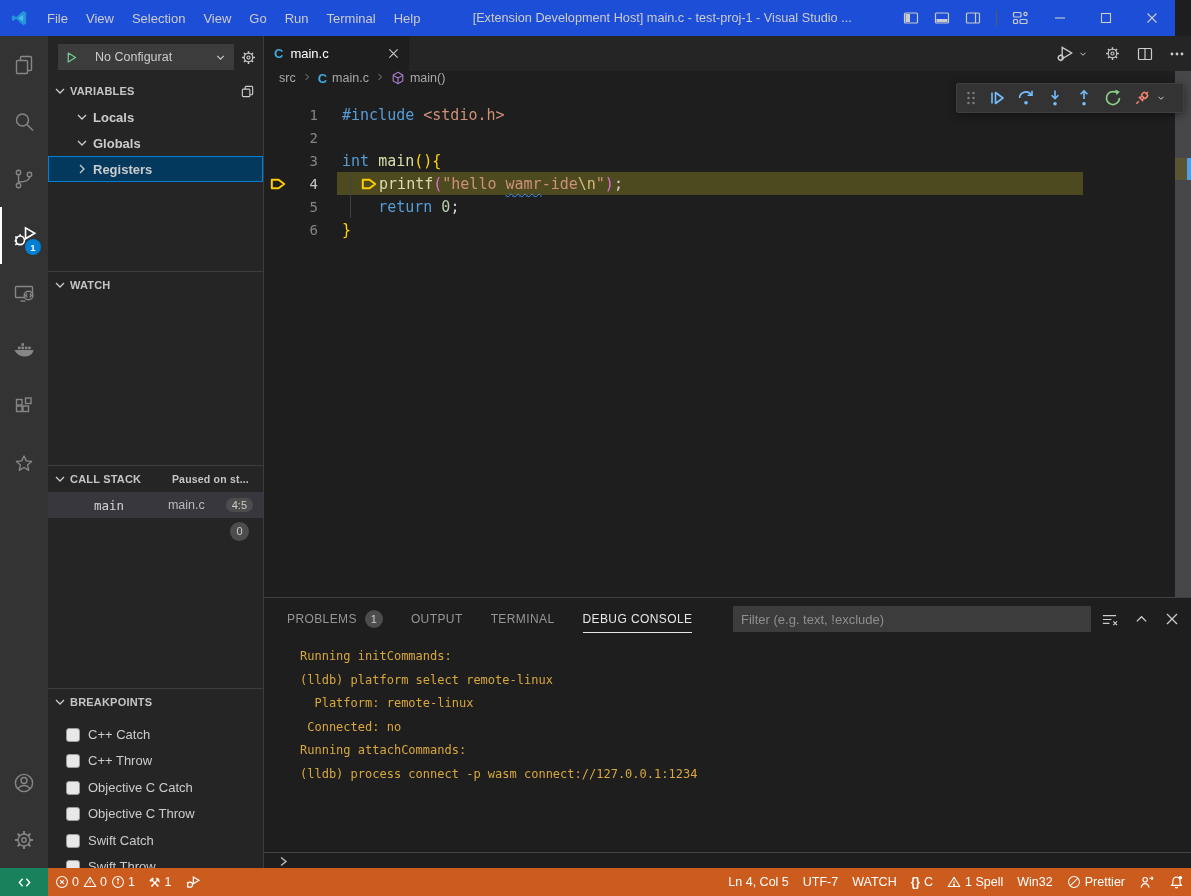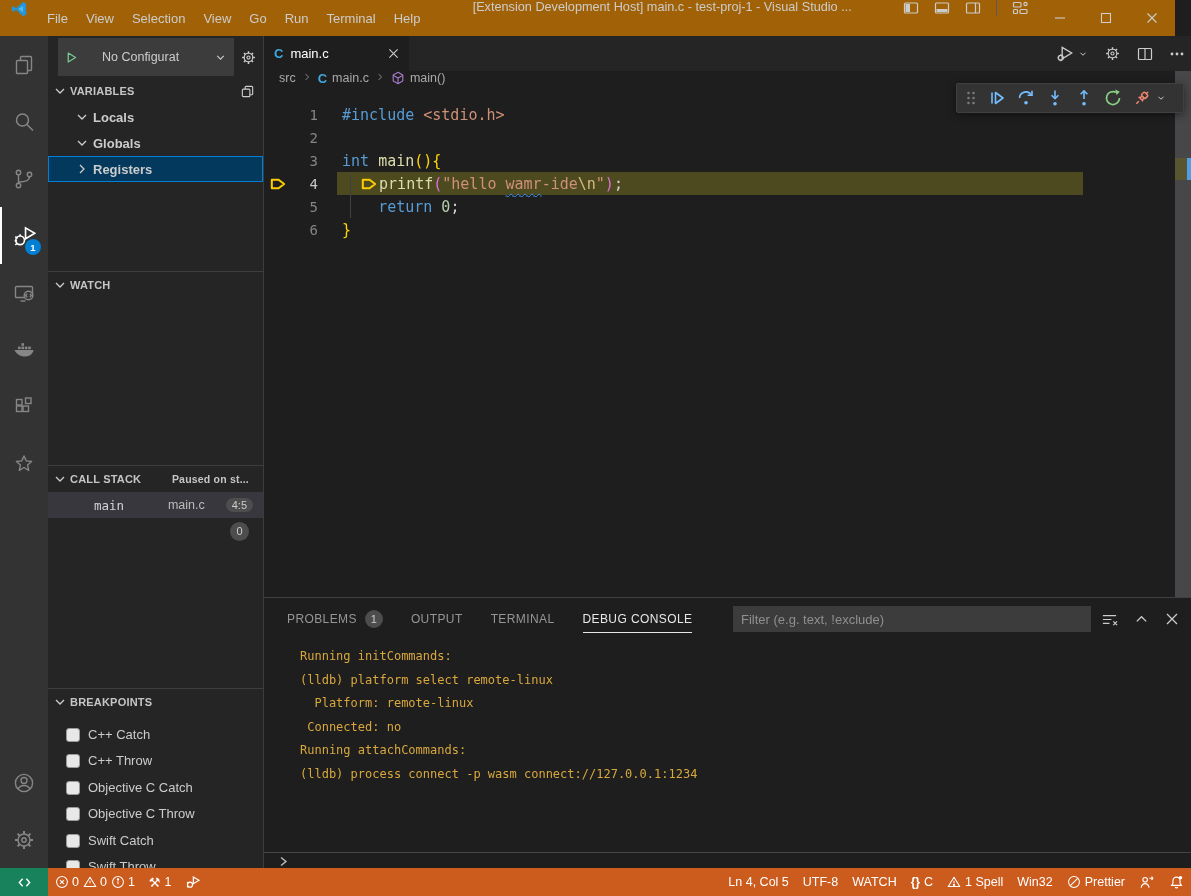--- a/index.html
+++ b/index.html
@@ -1,38 +1,38 @@
 <!DOCTYPE html>
 <html><head>
 <meta charset="utf-8">
 <style>
 *{margin:0;padding:0;box-sizing:border-box}
 html,body{width:1191px;height:896px;background:#1e1e1e;overflow:hidden}
 #app{position:relative;width:1191px;height:896px;font-family:"Liberation Sans",sans-serif;color:#ccc;font-size:13px}
 svg{display:block}
 
-.titlebar{position:absolute;top:0;left:0;right:16px;height:36px;background:#a16207;display:flex;align-items:flex-start;z-index:60}
+.titlebar{position:absolute;top:0;left:0;right:16px;height:36px;background:#1d4ed8;display:flex;align-items:center;z-index:60}
 .vscode-logo{margin:0 10px}
 .menubar{display:flex;align-items:center;height:100%}
 .menu-item{padding:0 9px;font-size:13px;color:#ccc}
 .win-title{flex:1;text-align:center;font-size:12.7px;color:#ccc;white-space:nowrap;overflow:hidden}
 .layout-icons{display:flex;align-items:center;gap:15px;margin:0 8px;color:#ccc}
 .lay-sep{width:1px;height:16px;background:#5a5a5a}
 .win-controls{display:flex;height:100%}
 .win-btn{width:46px;display:flex;align-items:center;justify-content:center;color:#ccc}
 
 .activitybar{position:absolute;top:36px;left:0;width:48px;bottom:28px;background:#333333;display:flex;flex-direction:column}
 .ab-item{position:relative;width:48px;height:57px;display:flex;align-items:center;justify-content:center;color:#868686}
 .ab-item.active{color:#fff;border-left:2px solid #fff}
 .ab-badge{position:absolute;right:7px;bottom:9px;min-width:16px;height:16px;border-radius:50%;background:#007fd4;color:#fff;font-size:9.5px;display:flex;align-items:center;justify-content:center;font-weight:bold}
 .ab-bottom{margin-top:auto;display:flex;flex-direction:column}
 
 .sidebar{position:absolute;top:36px;left:48px;width:216px;bottom:28px;background:#252526;border-right:1px solid #3c3c3c;overflow:hidden}
 .config-row{height:42px;display:flex;align-items:center;padding:0 6px 0 10px;gap:6px}
-.config-dropdown{flex:1;height:38px;background:#3c3c3c;display:flex;align-items:center;gap:24px;padding:0 7px;font-size:12.5px;color:#ccc}
+.config-dropdown{flex:1;height:26px;background:#3c3c3c;display:flex;align-items:center;gap:17px;padding:0 7px;font-size:12.5px;color:#ccc}
 .config-dropdown .lbl{flex:1;white-space:nowrap;overflow:hidden}
 .sec{position:absolute;left:0;right:0}
 .sec-header{height:26px;display:flex;align-items:center;gap:2px;padding:0 8px 0 4px;font-size:11px;font-weight:bold;color:#c5c5c5;letter-spacing:.2px}
 .sec-header .sp{flex:1}
 .tree-row{height:26px;display:flex;align-items:center;gap:3px;padding-left:26px;font-size:13px;color:#ccc}
 .tree-row.sel{background:#04395e;outline:1px solid #007fd4;outline-offset:-1px;font-weight:bold}
 .tree-row b{font-weight:bold}
 .cs-status{margin-left:auto;font-size:10.5px;font-weight:bold;color:#c5c5c5;padding-right:6px}
 .frame-row{height:26px;display:flex;align-items:center;background:#37373d;padding:0 10px 0 46px;font-size:13px}
 .frame-row .fname{font-family:"DejaVu Sans Mono",monospace;font-size:12.5px;color:#d4d4d4}
@@ -674,21 +674,21 @@
         <span>
           <svg width="16" height="16" viewBox="0 0 24 24" fill="none" stroke="#fff" stroke-width="1.8">
             <path d="M12.5 4.5L21 9.5l-8.5 5z"></path>
             <circle cx="7.5" cy="16" r="3.8"></circle>
             <path d="M3 12.5l2.2 1.6M3 20l2.2-1.6"></path>
           </svg>
         </span>
       </div>
     <div class="sb-right">
       <div class="sb-item">Ln 4, Col 5</div>
-      <div class="sb-item">UTF-8</div>
+      <div class="sb-item">UTF-7</div>
       <div class="sb-item">WATCH</div>
       <div class="sb-item">
           <span class="braces">{}</span>
           <span>C</span>
         </div>
       <div class="sb-item">
           <span>
             <svg width="14" height="14" viewBox="0 0 16 16" fill="none" stroke="#fff" stroke-width="1.2">
               <path d="M8 2.5L14.6 13.2H1.4z" stroke-linejoin="round"></path>
               <path d="M8 6.5v3"></path>

